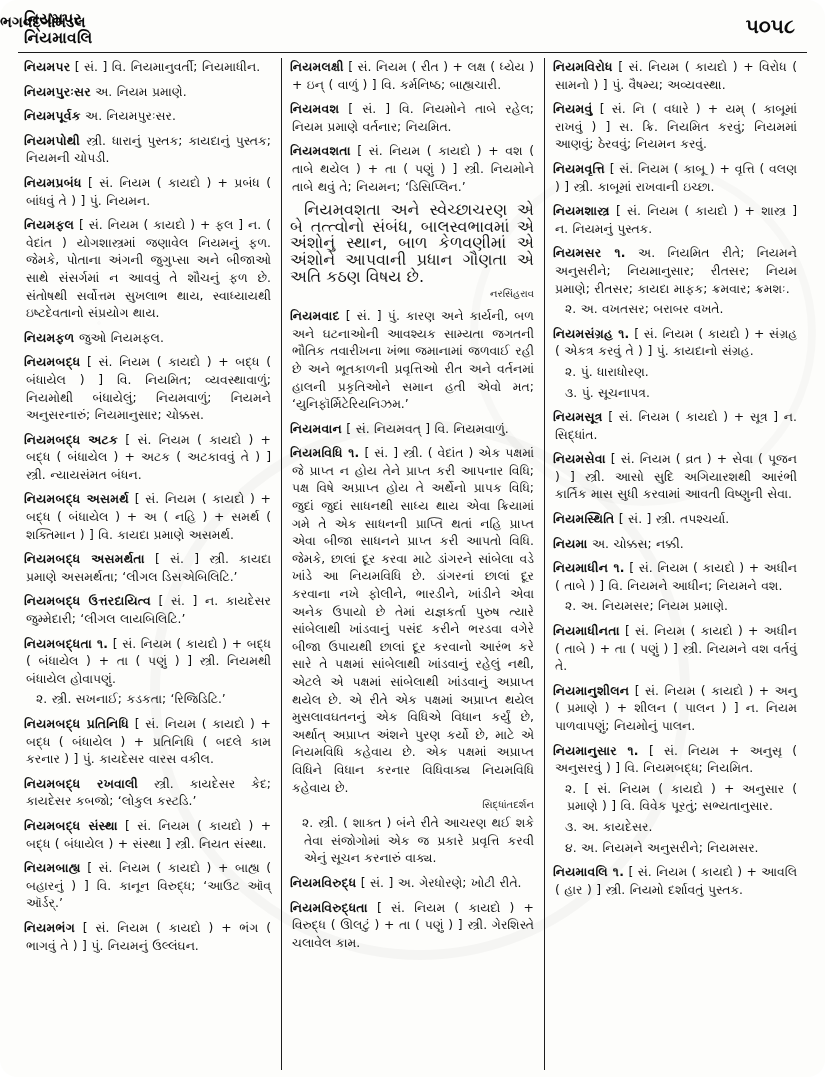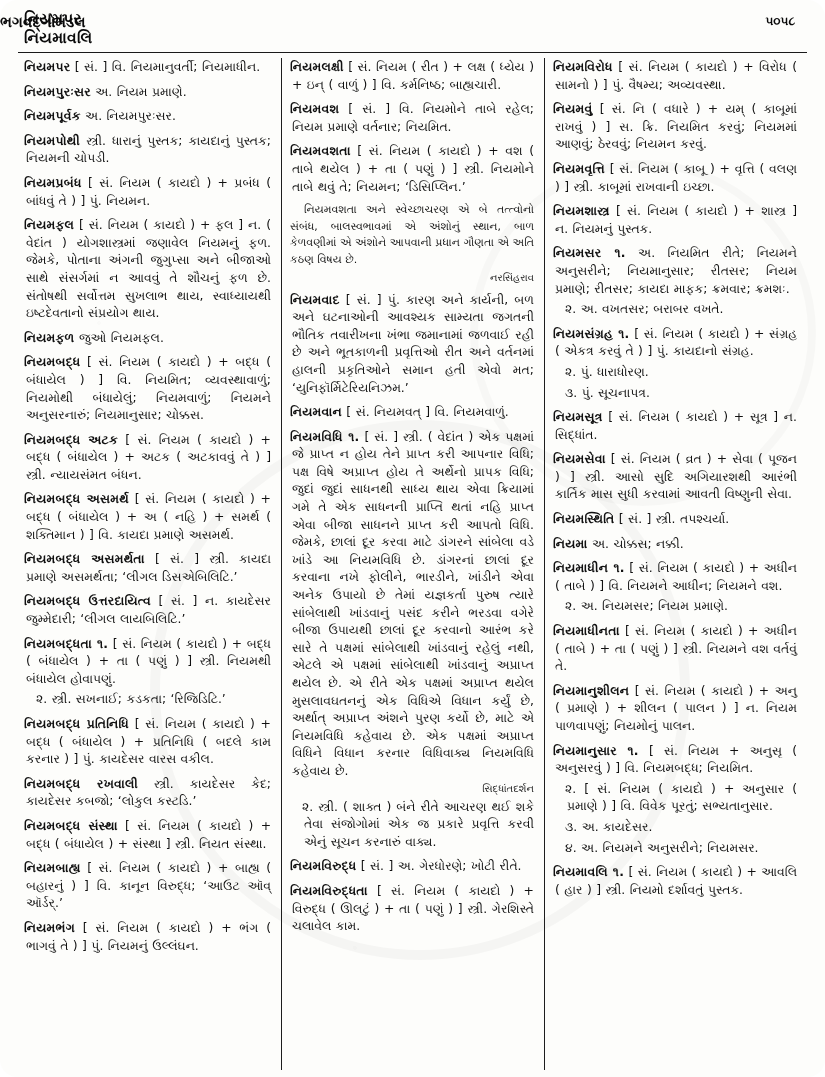--- a/index.html
+++ b/index.html
@@ -73,21 +73,21 @@
     top: 13px;
     font-weight: bold;
     font-size: 15px;
     color: #0b0b0b;
   }
   .hdr-right {
     position: absolute;
     right: 30px;
     top: 14px;
     font-weight: bold;
-    font-size: 12px;
+    font-size: 20px;
     color: #0b0b0b;
   }
   #rule {
     position: absolute;
     left: 18px;
     right: 18px;
     top: 52px;
     height: 0;
     border-top: 1.6px solid #1a1a1a;
     z-index: 2;
@@ -128,21 +128,21 @@
   }
   .entry .hw {
     font-weight: bold;
     letter-spacing: 0.2px;
   }
   .entry.sub {
     margin-left: 12px;
     margin-top: -4px;
   }
   .para {
-    font-size: 11px;
+    font-size: 16px;
     line-height: 16.6px;
     color: #151515;
     margin: 0 0 7px 0;
     text-align: justify;
     text-indent: 14px;
   }
   .attrib {
     font-size: 10px;
     color: #151515;
     text-align: right;

